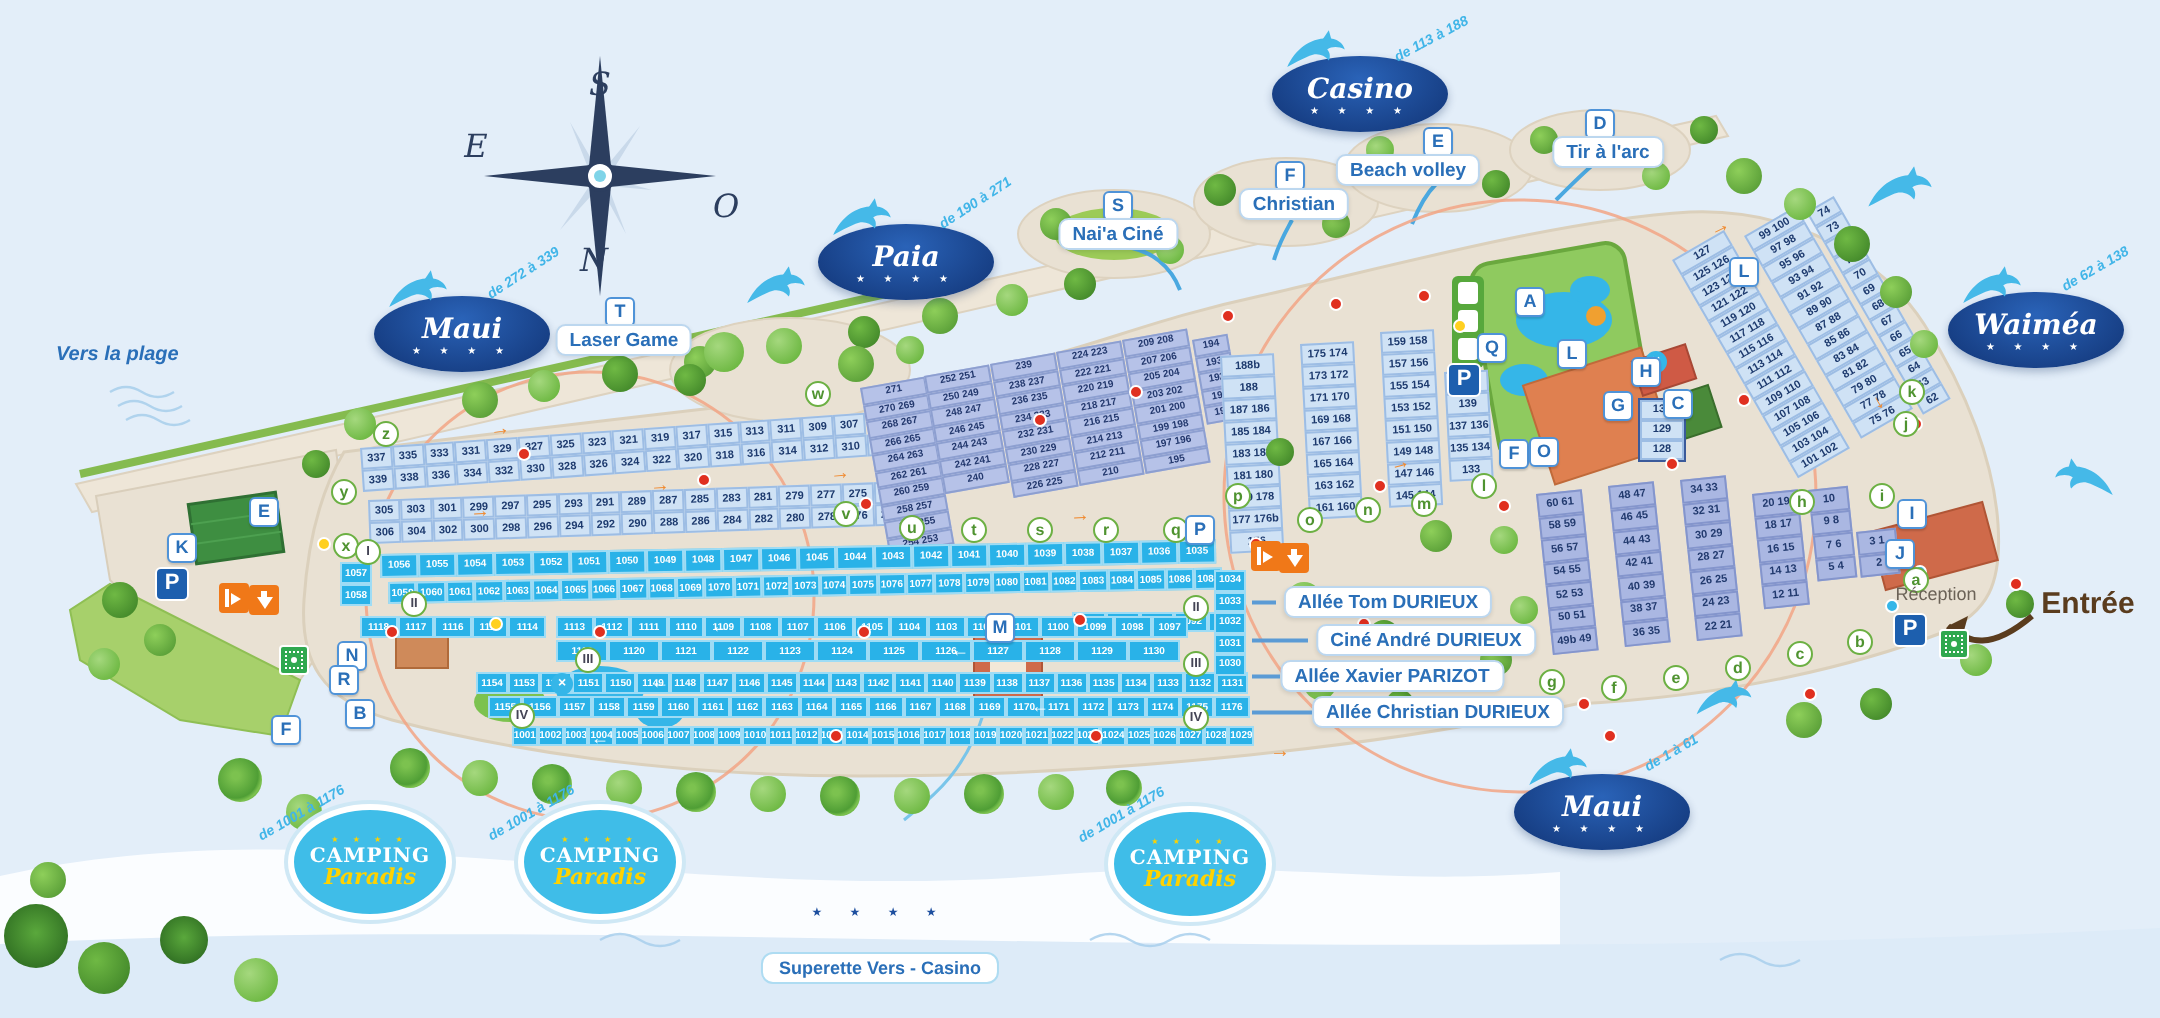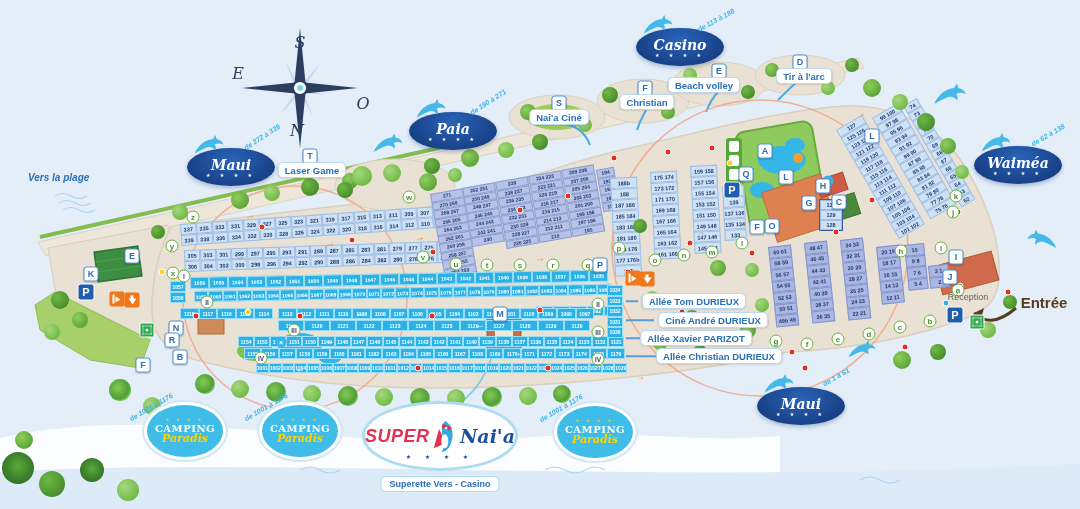--- a/index.html
+++ b/index.html
@@ -1266,26 +1266,15 @@
 
   <span class="cdir" style="left:300px;top:42px">S</span>
   <span class="cdir" style="left:238px;top:73px">E</span>
   <span class="cdir" style="left:363px;top:103px">O</span>
   <span class="cdir" style="left:297px;top:130px">N</span>
 
   <span id="beachlbl">Vers la plage</span>
   <span id="entree">Entrée</span>
   <span id="reception">Réception</span>
 
-  <div id="supernaia">
-    <span class="w1">SUPER</span>
-    <svg width="28" height="38" viewBox="0 0 30 40">
-      <path d="M8,12 L2,34 L16,28 Z" fill="#e4304f"></path>
-      <path d="M15,3 C24,8 26,20 20,32 C18,36 14,38 11,38 C14,33 15,28 14,24 C10,16 10,8 15,3 Z" fill="#35a8e0"></path>
-      <ellipse cx="14.5" cy="26" rx="4" ry="8" fill="#fff"></ellipse>
-      <path d="M12,6 L22,10 L20,14 L11,10 Z" fill="#e4304f"></path>
-      <circle cx="16" cy="11" r="1.5" fill="#fff"></circle>
-    </svg>
-    <span class="w2">Nai'a</span>
-  </div>
   <span id="snstars">★ ★ ★ ★</span>
   <span id="snsub">Superette Vers - Casino</span>
 </div>
 
 </body></html>

